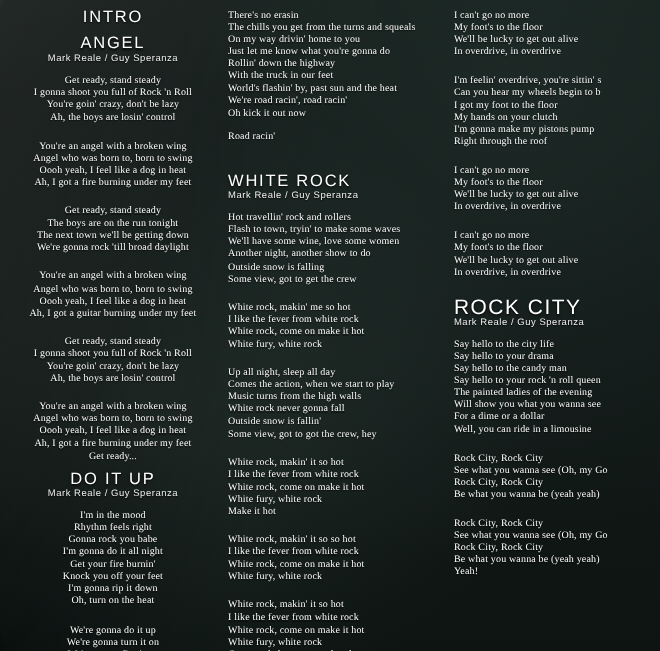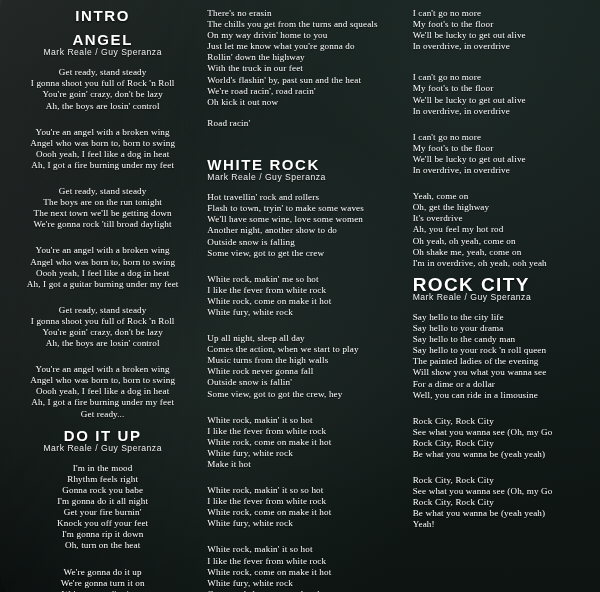--- a/index.html
+++ b/index.html
@@ -66,21 +66,21 @@
     line-height: 11.1px;
     letter-spacing: 0.15px;
     text-shadow: 0 1px 1px rgba(0,0,0,0.75);
   }
   .col-1 { text-align: center; }
   .col-2 { text-align: left; }
   .col-3 { text-align: left; padding-left: 14px; }
 
   .song-title {
     font-family: "Liberation Sans", sans-serif;
-    font-weight: bold;
+    font-weight: normal;
     font-size: 15px;
     letter-spacing: 1.6px;
     margin: 6px 0 2px 0;
     color: #ffffff;
     text-shadow: 0 1px 2px rgba(0,0,0,0.9);
   }
   .song-title.small {
     font-size: 19px;
     letter-spacing: 1.4px;
   }
@@ -209,38 +209,37 @@
 Come on baby, come on break away</div>
 
     </div>
 
     <div class="col col-3">
       <div class="stanza">I can't go no more
 My foot's to the floor
 We'll be lucky to get out alive
 In overdrive, in overdrive</div>
       <div class="spacer-sm"></div>
+      <div class="stanza">I'm feelin' overdrive, you're sittin' s
+Can you hear my wheels begin to b
+I got my foot to the floor
+My hands on your clutch
+I'm gonna make my pistons pump
+Right through the roof</div>
       <div class="spacer-sm"></div>
       <div class="stanza">I can't go no more
 My foot's to the floor
 We'll be lucky to get out alive
 In overdrive, in overdrive</div>
       <div class="spacer-sm"></div>
       <div class="stanza">I can't go no more
 My foot's to the floor
 We'll be lucky to get out alive
 In overdrive, in overdrive</div>
       <div class="spacer-sm"></div>
-      <div class="stanza">Yeah, come on
-Oh, get the highway
-It's overdrive
-Ah, you feel my hot rod
-Oh yeah, oh yeah, come on
-Oh shake me, yeah, come on
-I'm in overdrive, oh yeah, ooh yeah</div>
       <div class="song-title small">ROCK CITY</div>
       <div class="credit">Mark Reale / Guy Speranza</div>
       <div class="stanza">Say hello to the city life
 Say hello to your drama
 Say hello to the candy man
 Say hello to your rock 'n roll queen
 The painted ladies of the evening
 Will show you what you wanna see
 For a dime or a dollar
 Well, you can ride in a limousine</div>

